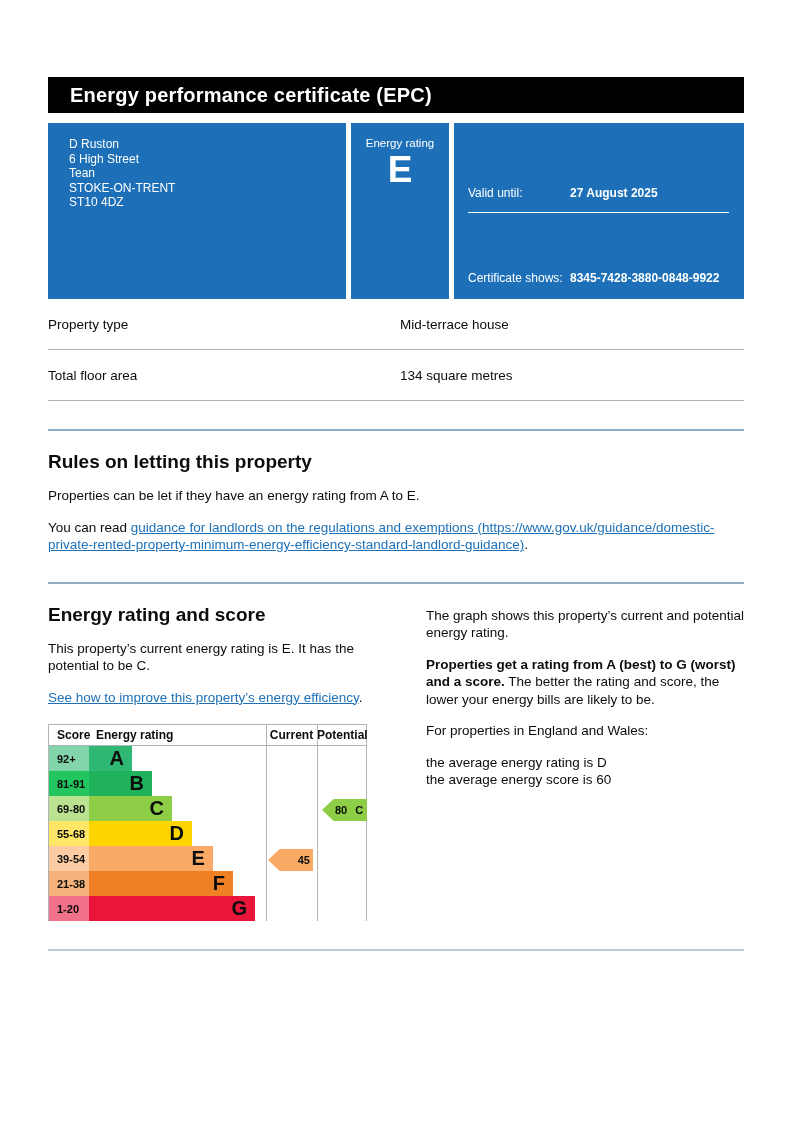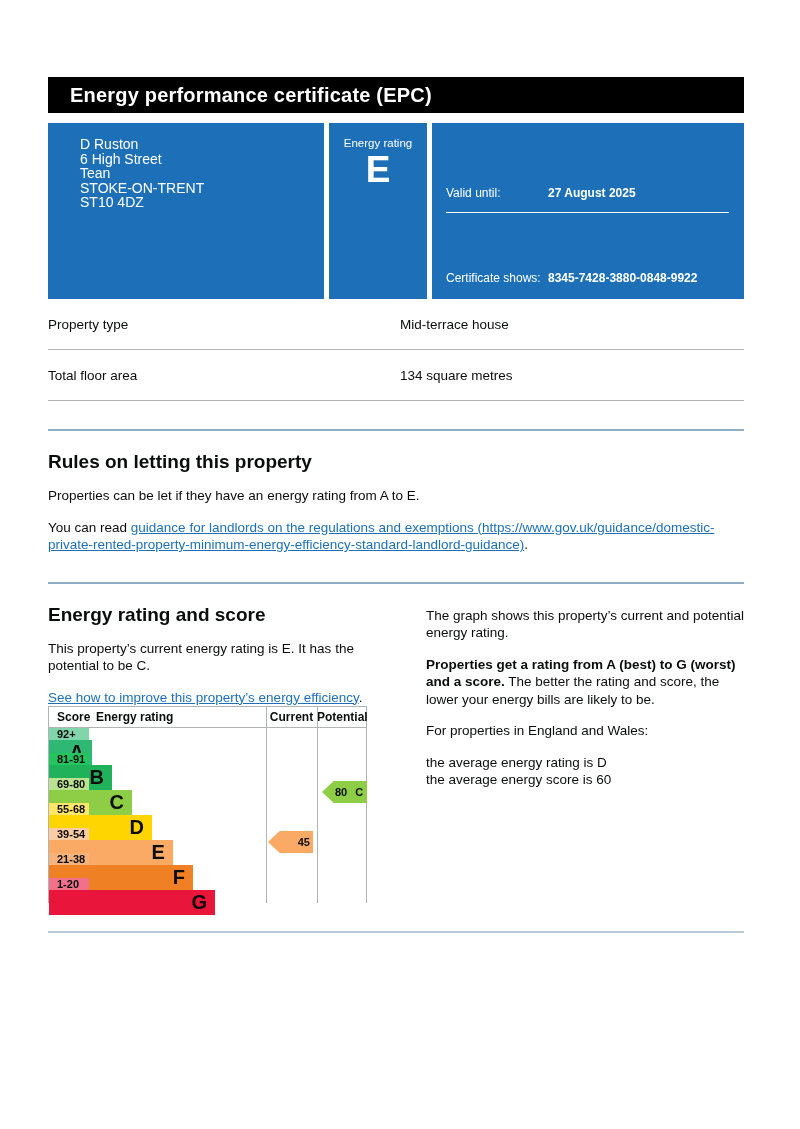--- a/index.html
+++ b/index.html
@@ -13,21 +13,21 @@
   
   .title-bar {
     background:#000000; color:#ffffff; height:36px;
     display:flex; align-items:center; padding-left:22px;
     font-size:20px; font-weight:bold; letter-spacing:0.2px;
   }
 
   
   .summary { display:flex; gap:5px; margin-top:10px; }
   .bluebox { background:#1d70b8; color:#ffffff; }
-  .box-address { width:276px; padding:14px 32px; font-size:14px; line-height:14.5px; }
+  .box-address { width:298px; padding:14px 21px; font-size:12px; line-height:14.5px; }
   .box-rating  { width:98px; text-align:center; padding-top:14px; }
   .box-rating .rating-word { font-size:11.5px; }
   .box-rating .rating-big  { font-size:37px; font-weight:bold; line-height:40px; margin-top:1px; }
   .box-validity { flex:1; padding:14px 14px; font-size:12px; }
   .vrow { display:flex; align-items:baseline; margin-top:4px; }
   .vlabel { width:102px; }
   .vvalue { font-weight:bold;margin-top:45px; }
   .white-rule { border:0; border-top:1px solid #ffffff; margin:12px 1px 13px 0; }
 
   
@@ -44,32 +44,32 @@
 
   
   .cols { display:flex; margin-top:0; }
   .col-left  { width:345px; margin-right:33px; }
   .col-right { width:318px; padding-top:23px; font-size:13.5px; }
   .col-right p:first-child { margin-top:0; }
   .avg-lines { margin-top:14px; }
 
   
   .chart {
-    position:relative; width:319px; 
+    position:relative; width:319px; margin-top:18px;
     border:1px solid #b1b4b6; border-bottom:0;
   }
   .chart-header {
     display:grid; grid-template-columns:40px 177px 51px 50px;
     height:21px; align-items:center; border-bottom:1px solid #b1b4b6;
     font-size:12px; font-weight:bold;
   }
   .chart-header .h-score  { padding-left:8px; }
   .chart-header .h-rating { padding-left:7px; }
   .chart-header .h-cur, .chart-header .h-pot { text-align:center; }
-  .band-row { display:flex; height:25px;flex-direction:column; }
+  .band-row { display:flex; height:25px; }
   .band-score {
     width:40px; display:flex; align-items:center; padding-left:8px;
     font-size:11px; font-weight:bold;
   }
   .band-bararea { width:177px; }
   .band-bar {
     height:25px; display:flex; align-items:center; justify-content:flex-end;
     padding-right:8px; font-size:20px; font-weight:bold; color:#0b0c0c;
   }
   .vline { position:absolute; top:0; bottom:0; width:1px; background:#b1b4b6; }

